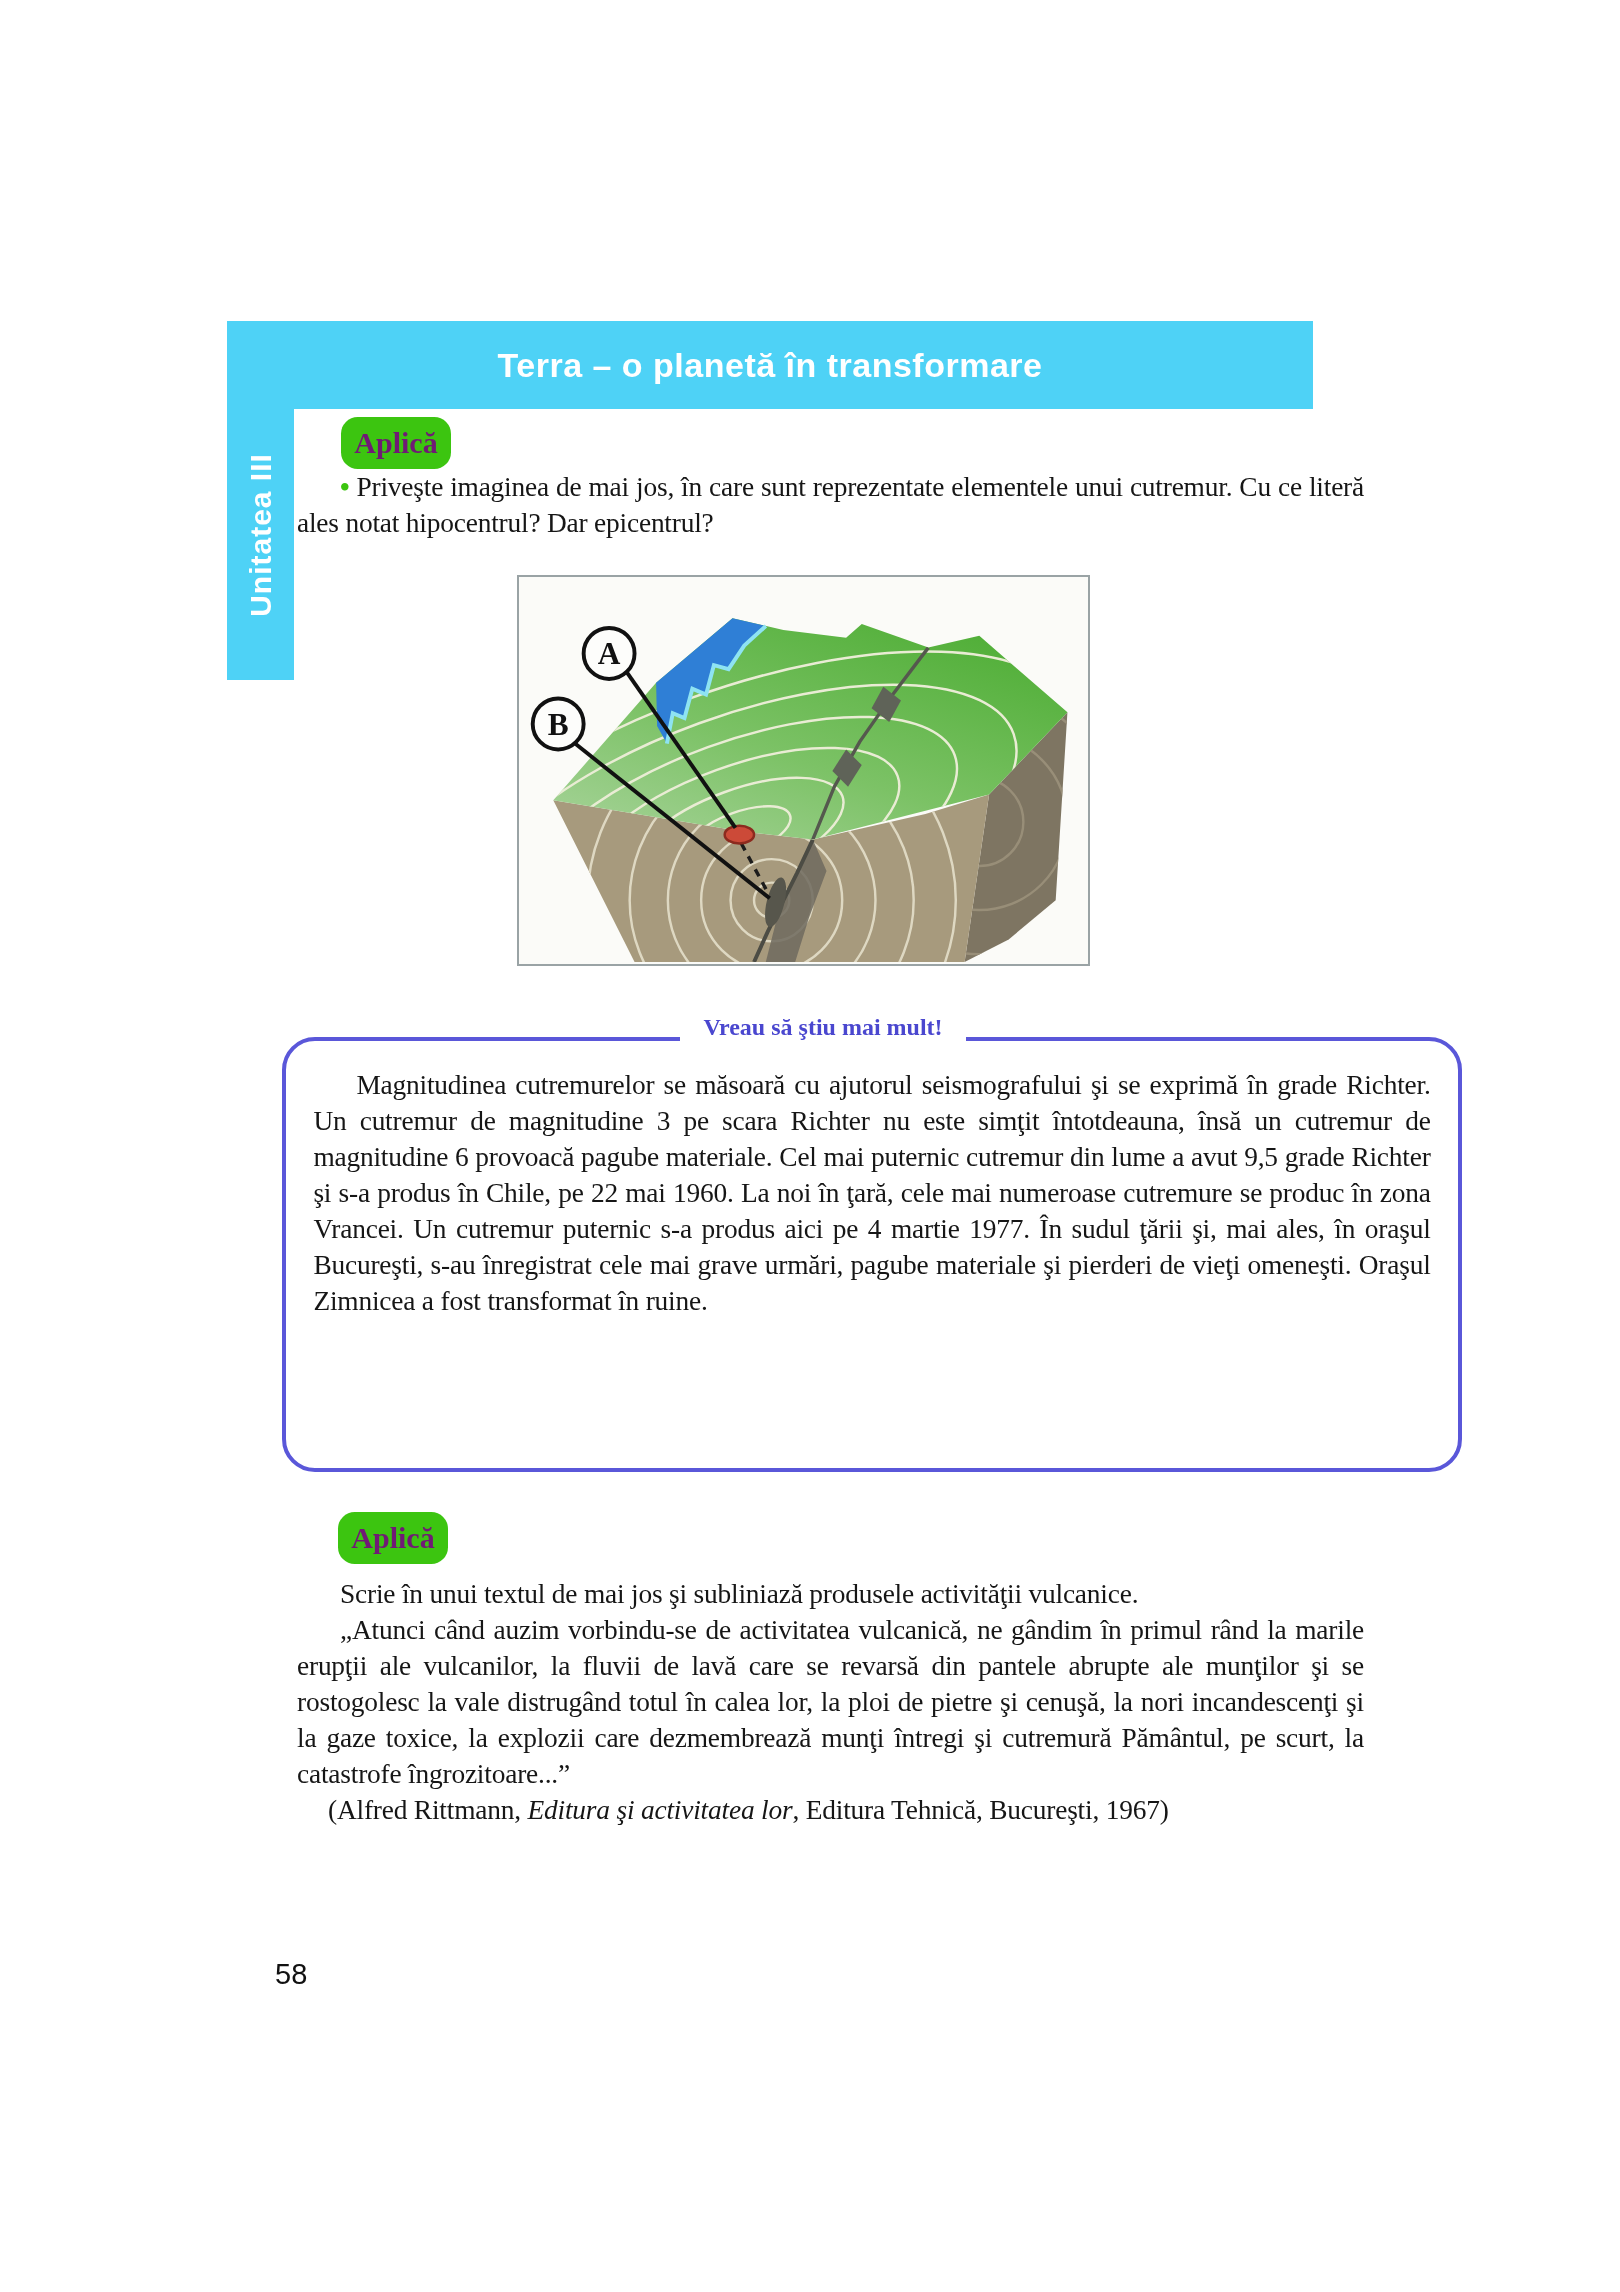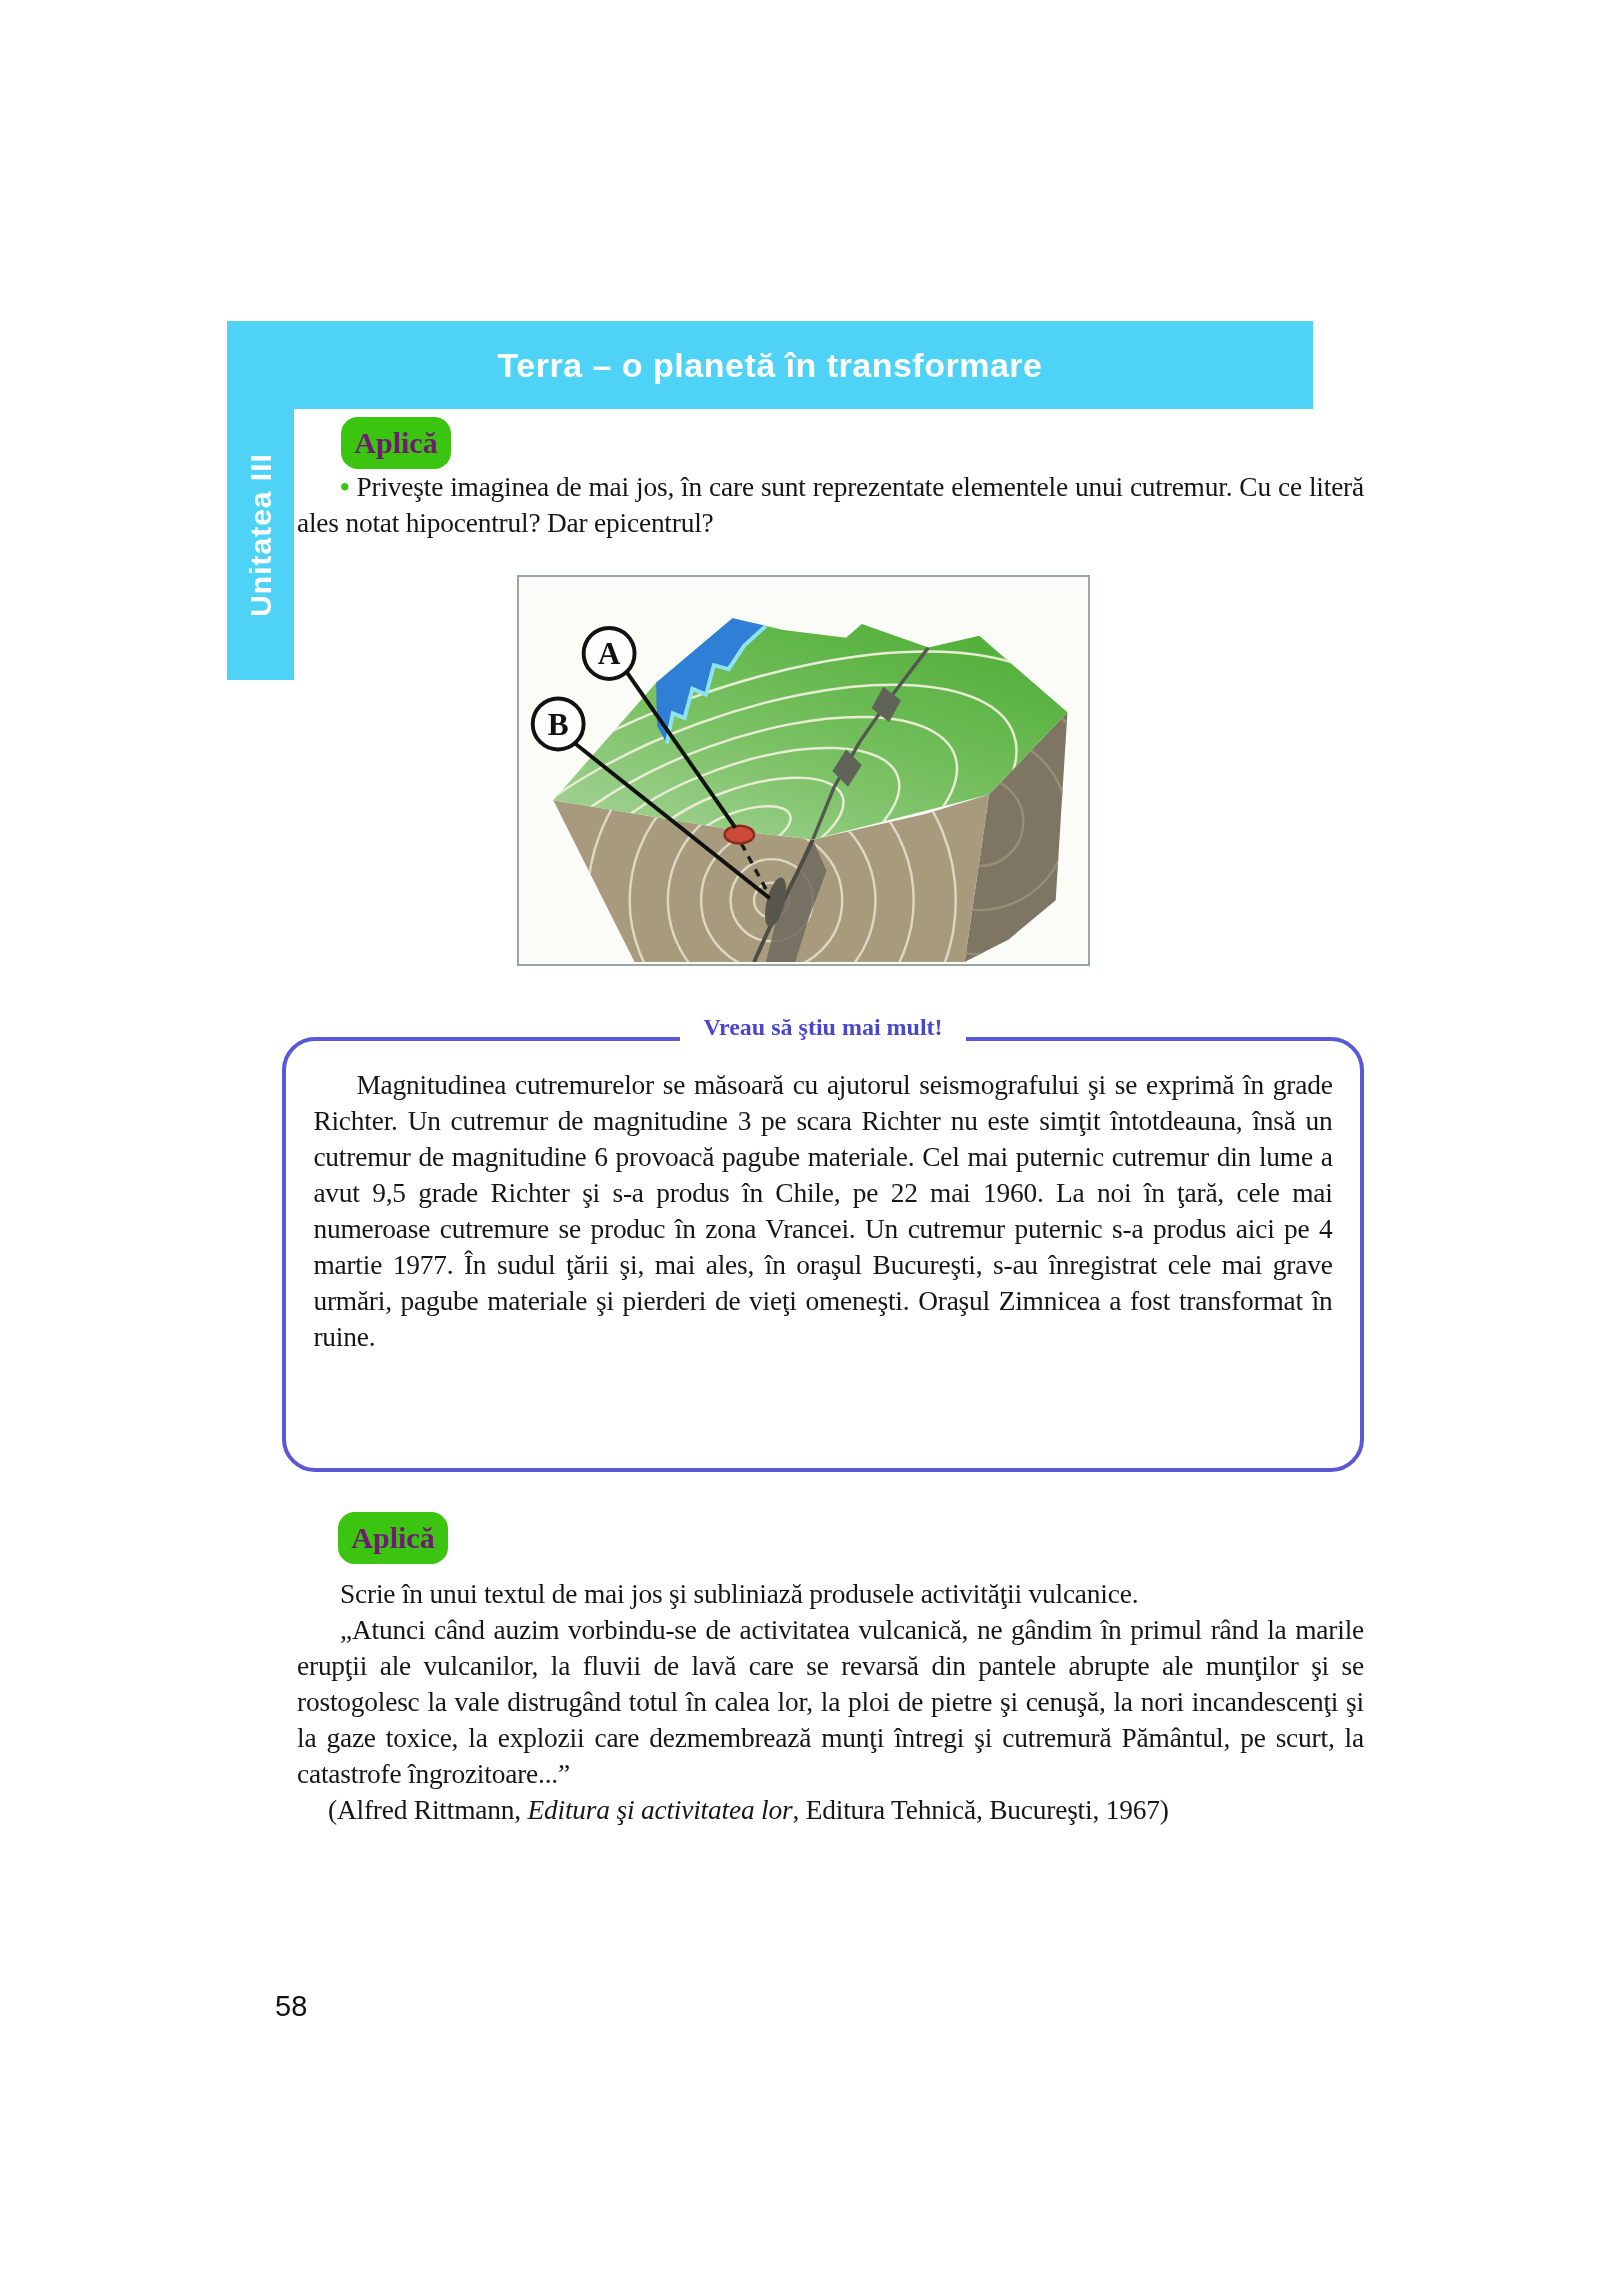--- a/index.html
+++ b/index.html
@@ -64,21 +64,21 @@
   .figure-frame{
     left:517px;top:575px;width:569px;height:387px;
     border:2px solid #9aa3a5;
     background:#fbfbf8;
     box-sizing:content-box;
   }
   .figure-frame svg{display:block;}
 
   
   .vbox{
-    left:282px;top:1037px;width:1082px;height:435px;
+    left:282px;top:1037px;width:1180px;height:435px;
     border:4.9px solid var(--box-border,#5a57d9);
     border-radius:33px;
     box-sizing:border-box;
     padding:25.5px 27.4px 0 27.4px;
   }
   .vbox-title{
     left:282px;top:1014px;width:1082px;
     display:flex;justify-content:center;
     pointer-events:none;
   }
@@ -87,21 +87,21 @@
     padding:0 23.5px;
     color:var(--box-title,#4a47cf);
     font-weight:bold;font-size:24px;
     white-space:nowrap;
   }
 
   .apply2-block{left:297px;top:1576px;width:1067px;}
   .page-number{
     left:275px;top:1958px;
     font-family:"Liberation Sans", sans-serif;
-    font-size:29px;color:#111;margin-top:32px;
+    font-size:29px;color:#111;
   }
 </style>
 </head>
 <body style="--cyan: #4ed2f6; --green: #3cc510; --box-border: #5a57d9; --box-title: #4a47cf;">
 
 <div class="abs header-bar">
   <span>Terra – o planetă în transformare</span>
 </div>
 
 <div class="abs side-strip"></div>

